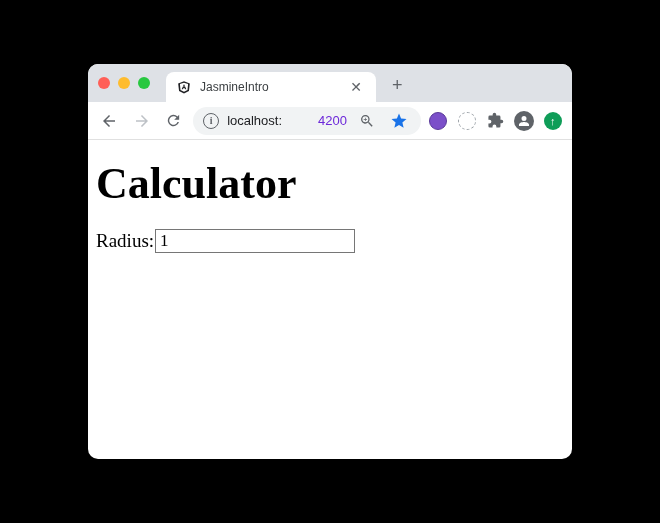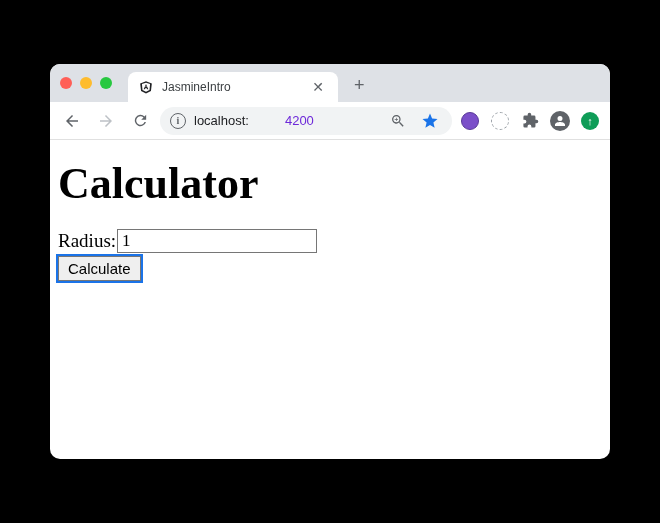--- a/index.html
+++ b/index.html
@@ -6,21 +6,21 @@
     body {
       background: #000;
       width: 660px;
       height: 523px;
       font-family: -apple-system, BlinkMacSystemFont, "Segoe UI", Arial, sans-serif;
       display: flex;
       align-items: center;
       justify-content: center;
     }
     .window {
-      width: 560px;
+      width: 484px;
       height: 395px;
       background: #fff;
       border-radius: 10px;
       overflow: hidden;
       box-shadow: 0 10px 40px rgba(0,0,0,0.5);
       display: flex;
       flex-direction: column;
     }
     .titlebar {
       height: 38px;
@@ -240,17 +240,14 @@
       <div class="green-icon">↑</div>
     </div>
   </div>
 
   <div class="content">
     <h1>Calculator</h1>
     <div class="field-row">
       <span class="radius-label">Radius:</span>
       <input class="radius-input" type="text" value="1" style="">
     </div>
-    <div>
-      <button class="calc-button">Calculate</button>
-    </div>
   </div>
 </div>
 
 </body></html>

